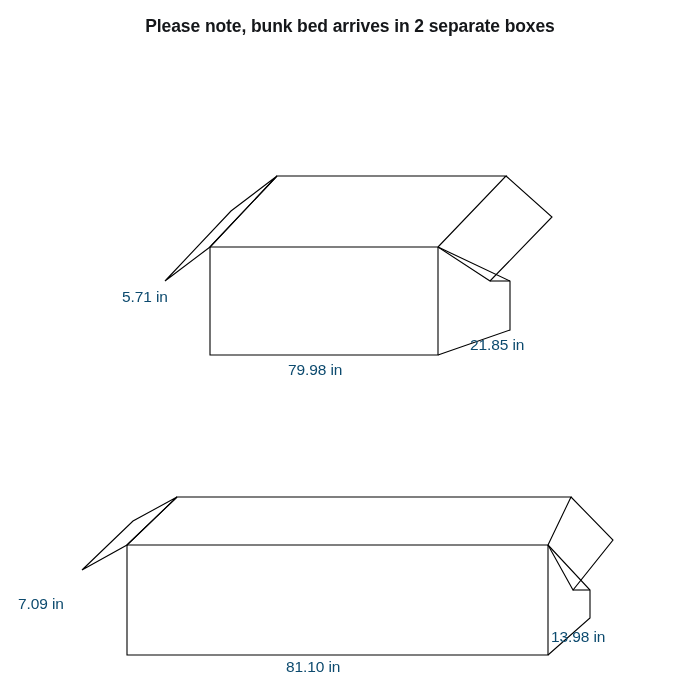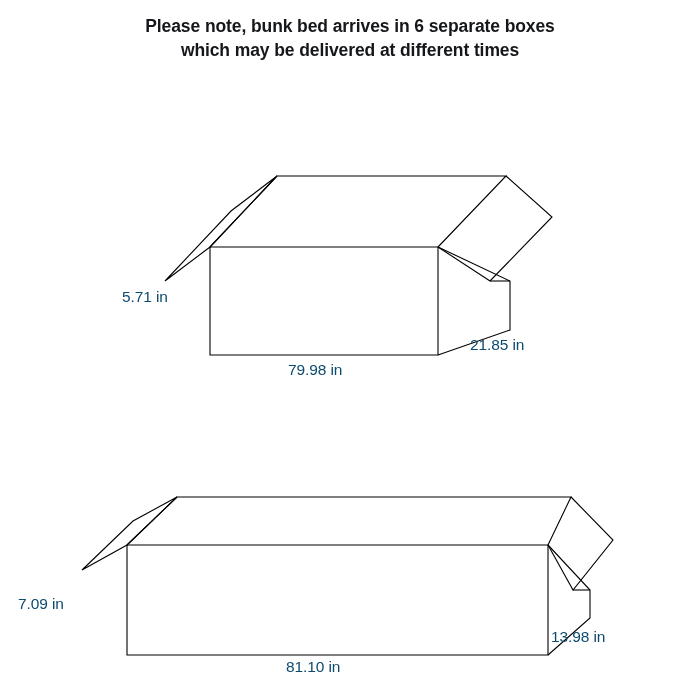--- a/index.html
+++ b/index.html
@@ -57,22 +57,21 @@
   #lbl-b2-height { left: 18px;  top: 595px; }
   #lbl-b2-width  { left: 286px; top: 658px; text-align: right; }
   #lbl-b2-depth  { left: 551px; top: 628px; }
 </style>
 </head>
 <body>
 
 <div id="page">
 
   <div class="note">
-    <span class="note-line">Please note, bunk bed arrives in 6 separate boxes</span>
-    <span class="note-line">which may be delivered at different times</span>
+    <span class="note-line">Please note, bunk bed arrives in 2 separate boxes</span>
   </div>
 
   <svg class="diagram" viewBox="0 0 700 700" xmlns="http://www.w3.org/2000/svg">
     <g fill="none" stroke="#000000" stroke-width="1.1" stroke-linejoin="miter" stroke-linecap="butt">
 
       <g>
 
         <path d="M 210,247 L 438,247 L 438,355 L 210,355 Z"></path>
 
         <path d="M 438,247 L 510,281 L 510,330 L 438,355"></path>

